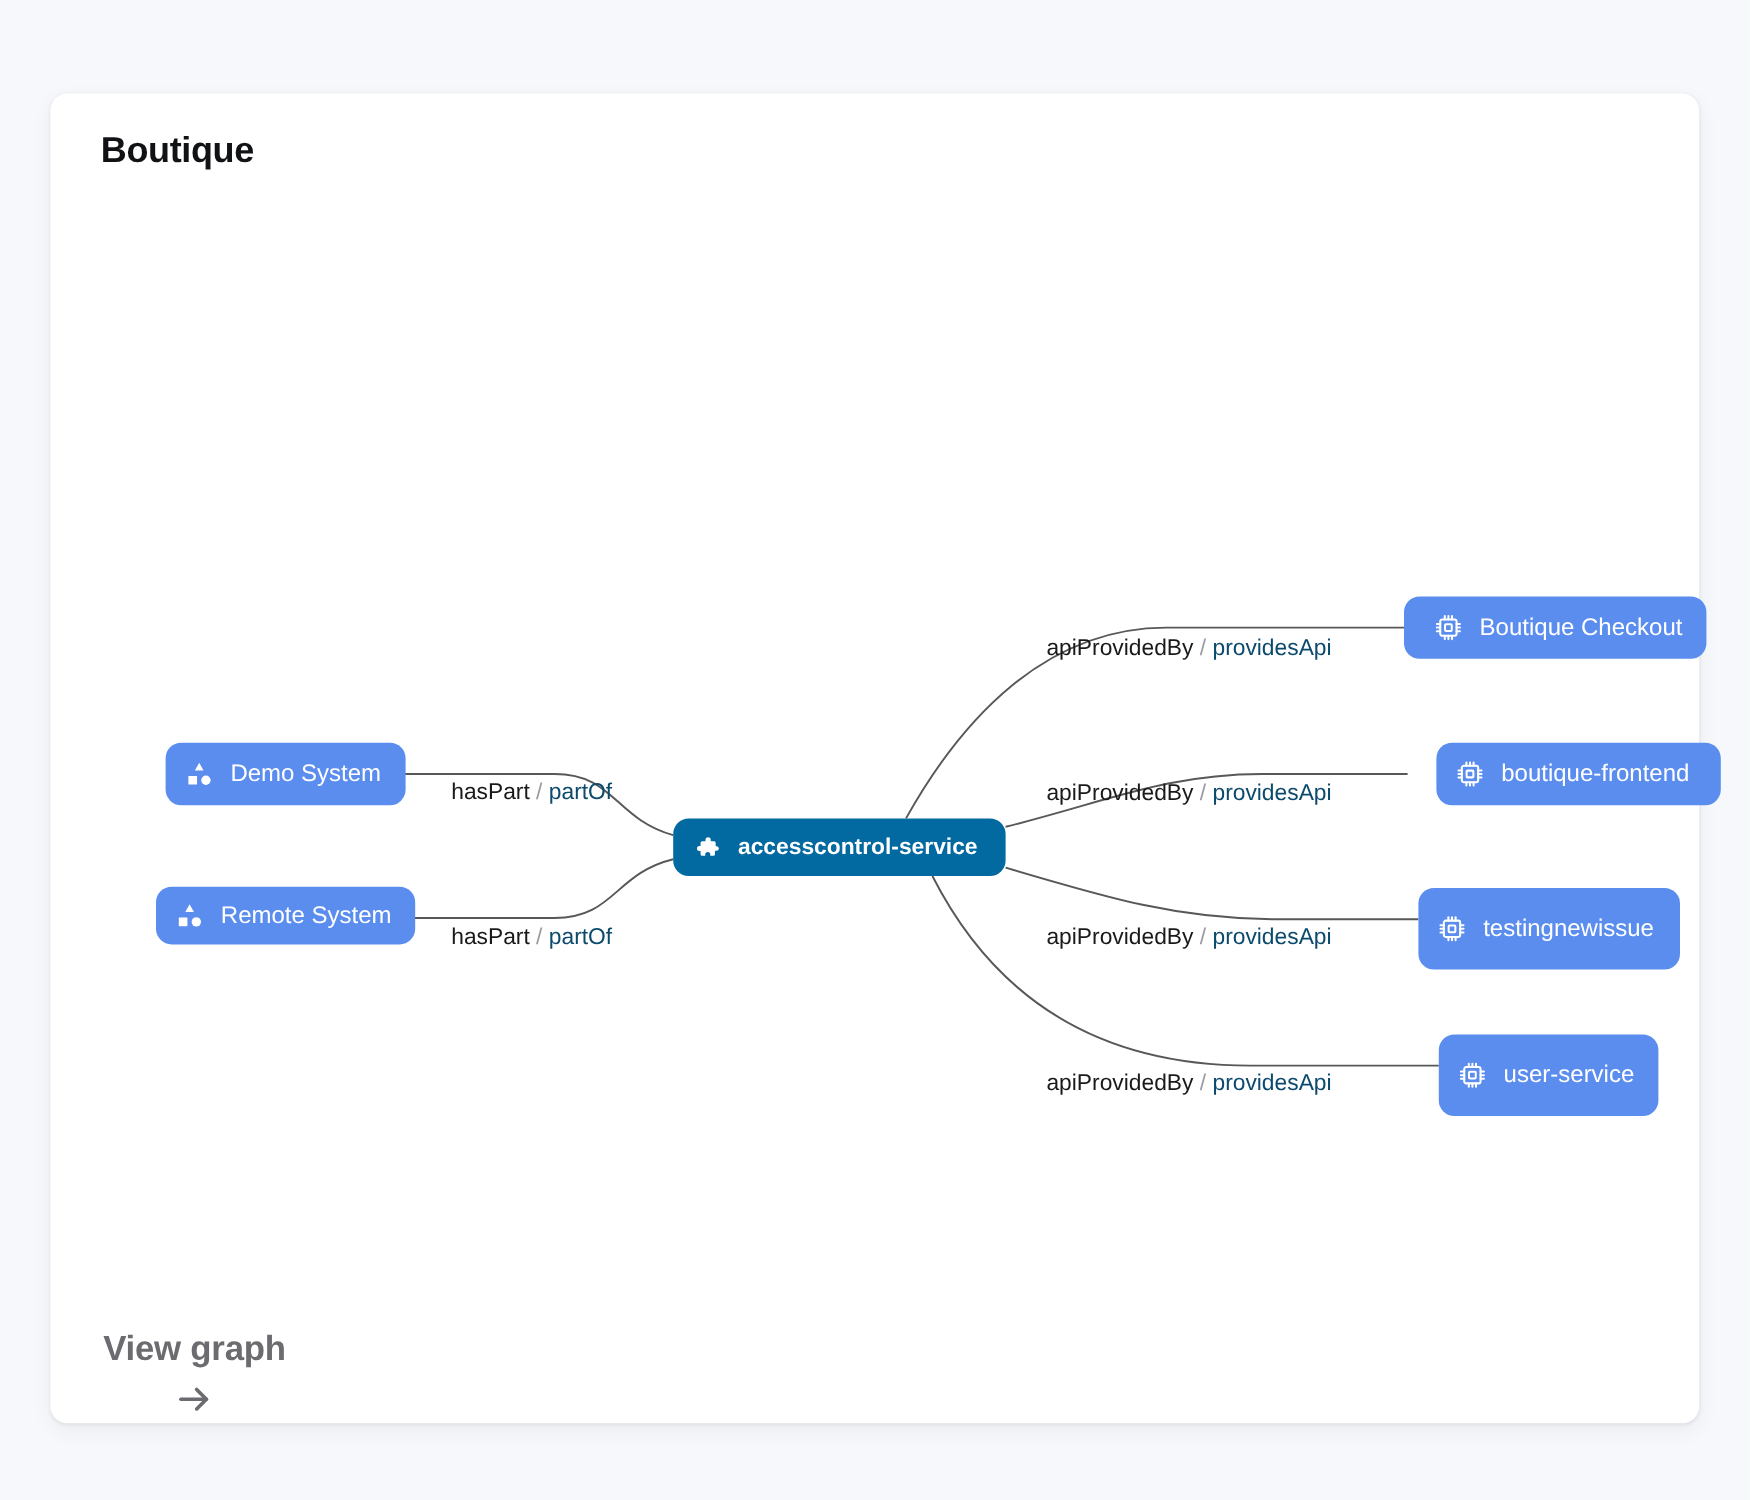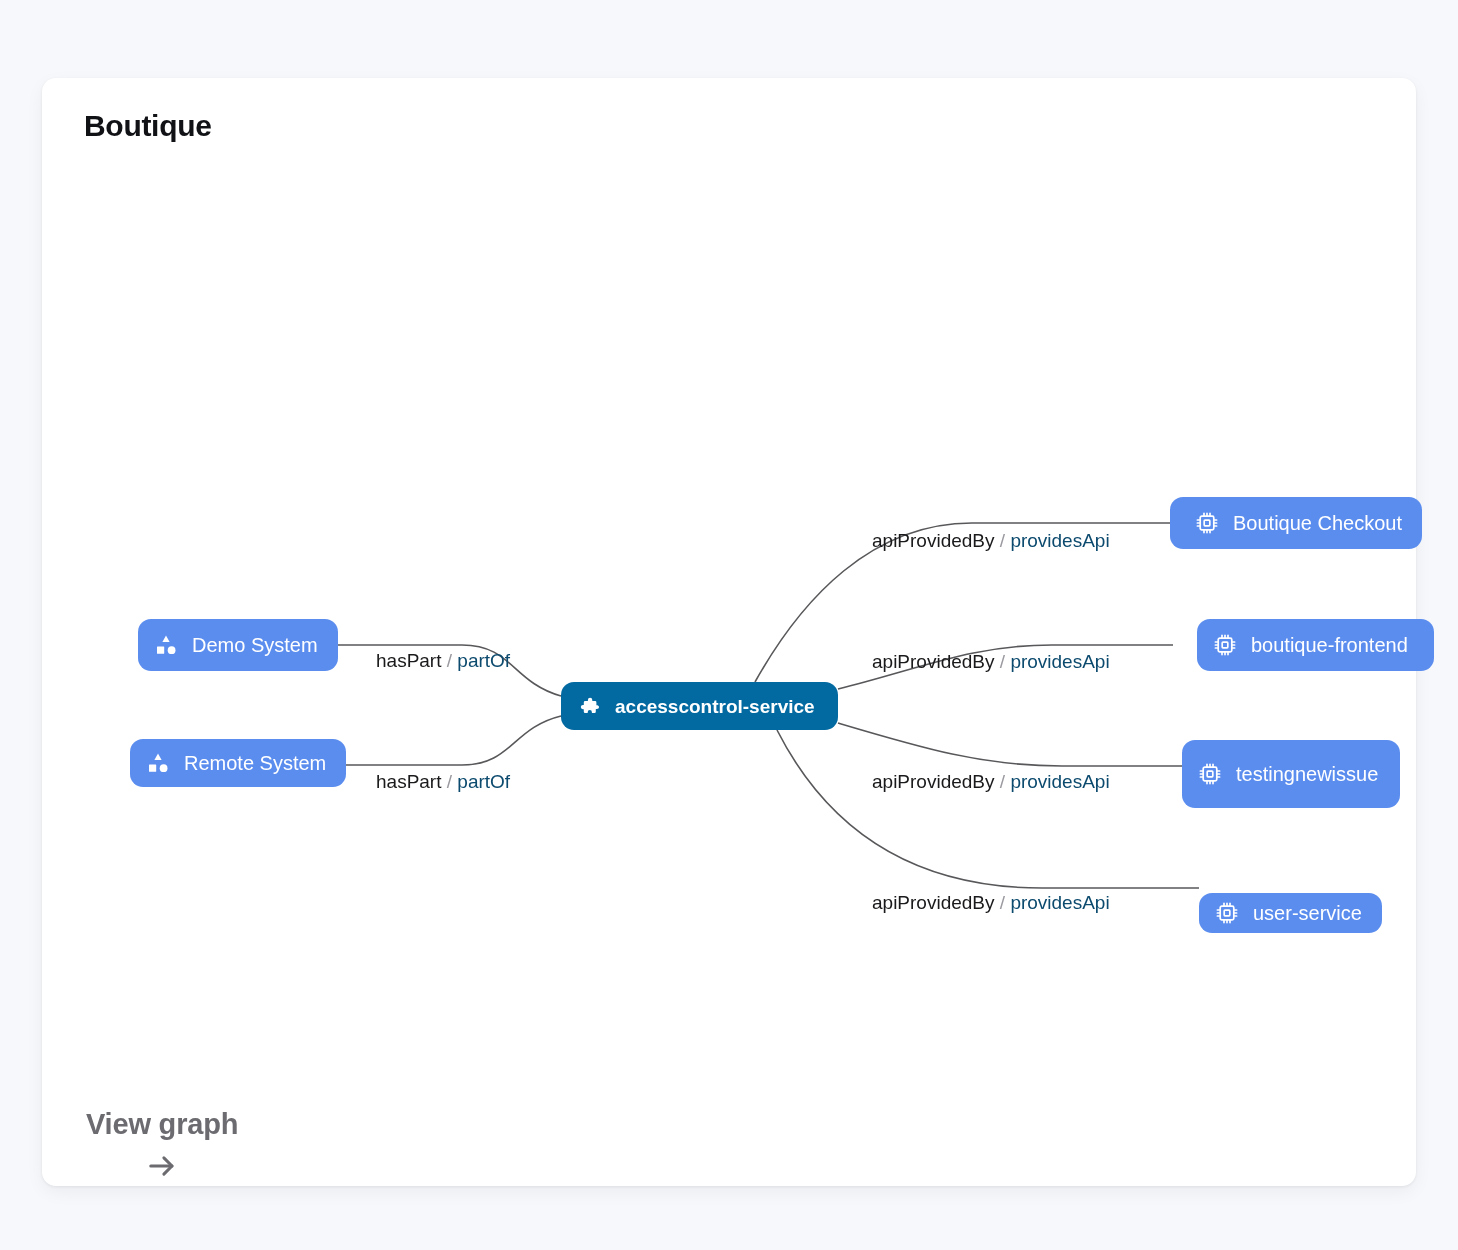--- a/index.html
+++ b/index.html
@@ -245,21 +245,21 @@
                 <line x1="2.4" y1="9" x2="5.2" y2="9"></line>
                 <line x1="2.4" y1="12" x2="5.2" y2="12"></line>
                 <line x1="2.4" y1="15" x2="5.2" y2="15"></line>
                 <line x1="18.8" y1="9" x2="21.6" y2="9"></line>
                 <line x1="18.8" y1="12" x2="21.6" y2="12"></line>
                 <line x1="18.8" y1="15" x2="21.6" y2="15"></line>
               </svg>
             </span>
             <span class="node-label">testingnewissue</span>
           </div>
-          <div class="node node-kind-component" style="left: 1157px; top: 784px; min-width: 183px; height: 40px; margin-top: 31px;">
+          <div class="node node-kind-component" style="left: 1157px; top: 784px; min-width: 183px; height: 68px;">
             <span class="node-icon">
               <svg viewBox="0 0 24 24" fill="none" stroke="#ffffff" stroke-width="1.7" stroke-linecap="round" stroke-linejoin="round" aria-hidden="true">
                 <rect x="5.2" y="5.2" width="13.6" height="13.6" rx="1.6"></rect>
                 <rect x="9.2" y="9.2" width="5.6" height="5.6" rx="0.8"></rect>
                 <line x1="9" y1="2.4" x2="9" y2="5.2"></line>
                 <line x1="12" y1="2.4" x2="12" y2="5.2"></line>
                 <line x1="15" y1="2.4" x2="15" y2="5.2"></line>
                 <line x1="9" y1="18.8" x2="9" y2="21.6"></line>
                 <line x1="12" y1="18.8" x2="12" y2="21.6"></line>
                 <line x1="15" y1="18.8" x2="15" y2="21.6"></line>

